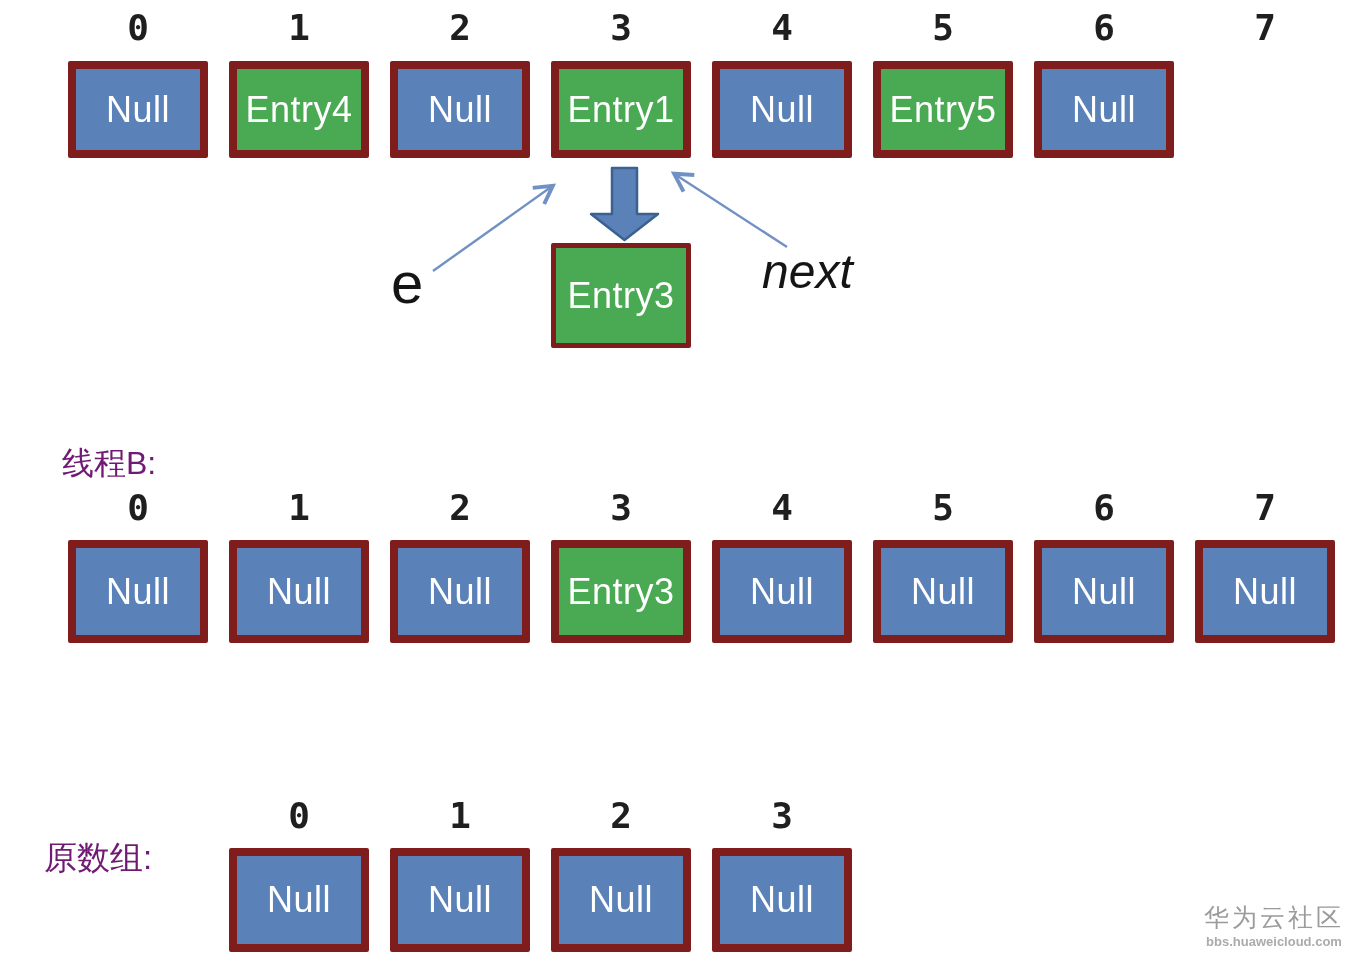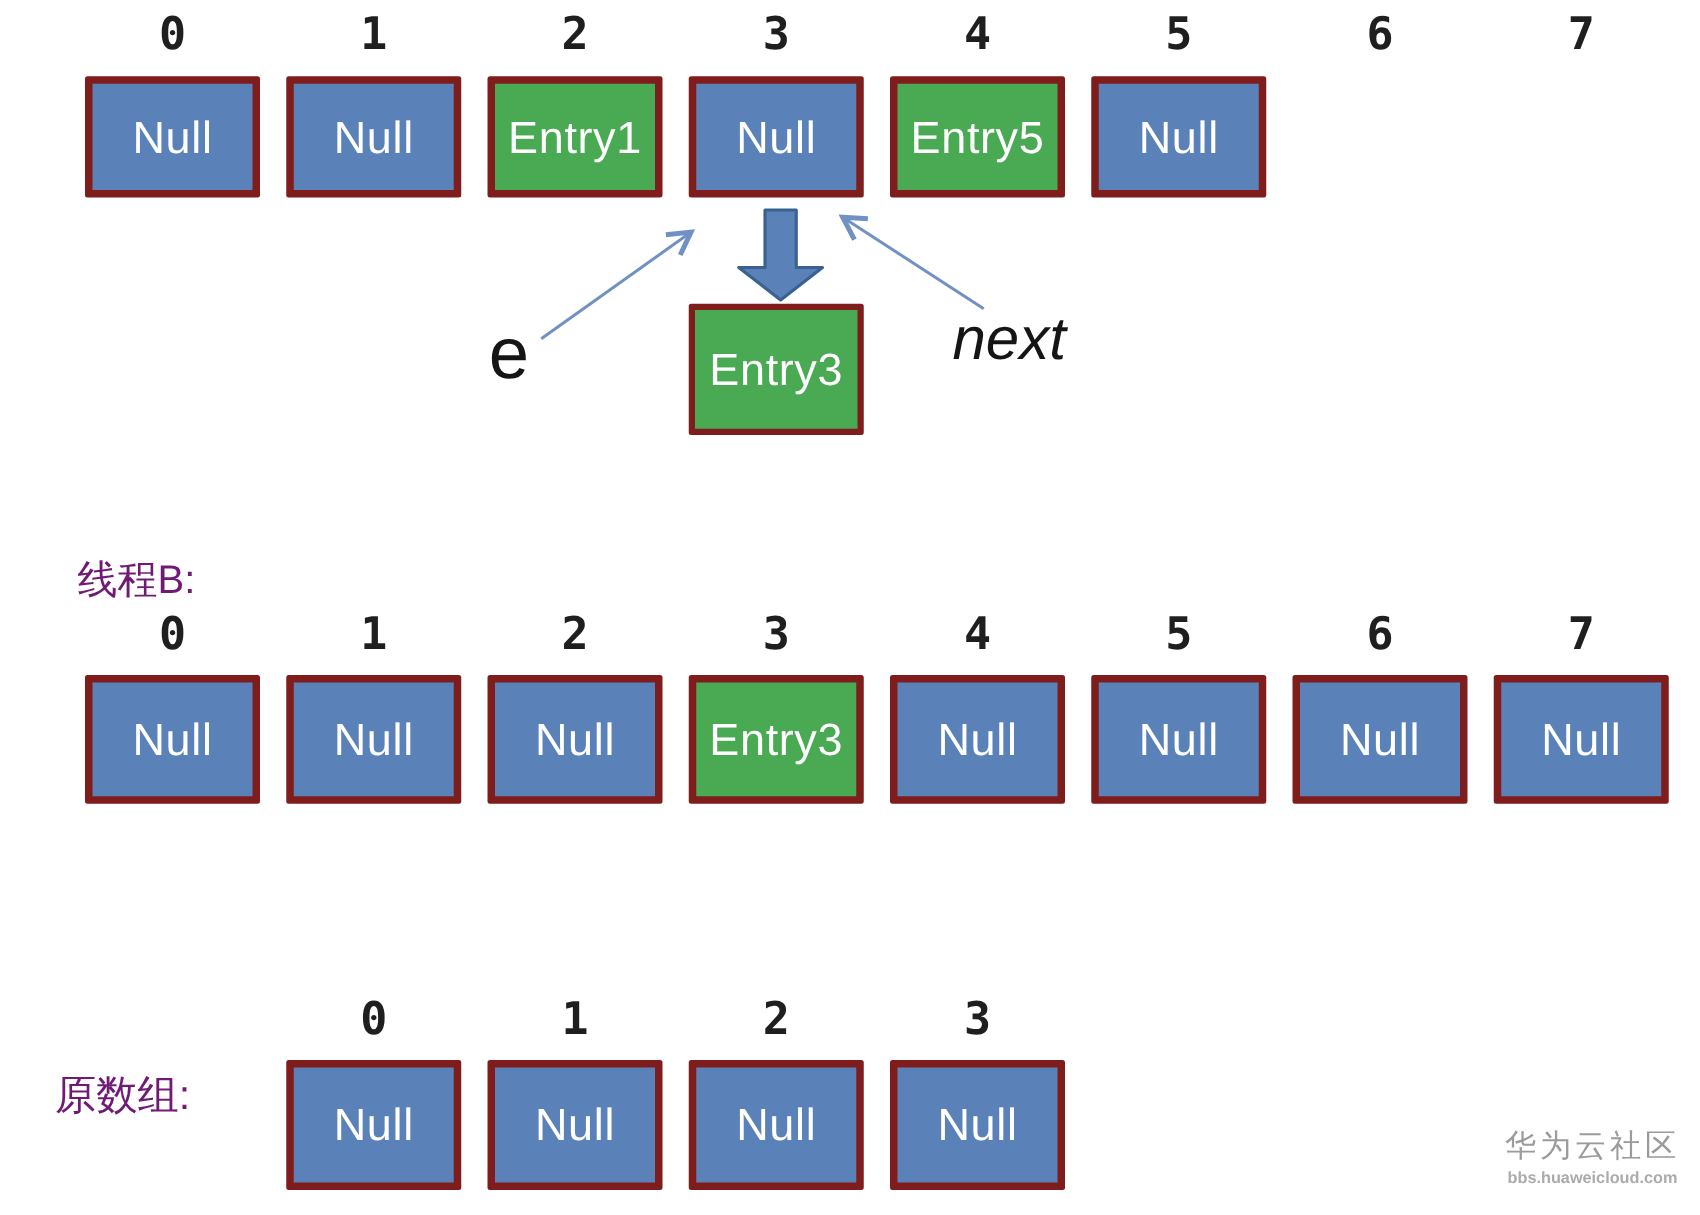--- a/index.html
+++ b/index.html
@@ -9,21 +9,21 @@
   }
   
   .idx-row{position:absolute;display:flex;gap:21px;}
   .idx{
     width:140px;text-align:center;line-height:40px;
     font-family:"DejaVu Sans Mono",monospace;font-weight:bold;font-size:36px;color:#1f1f1f;
   }
   
   .cell-row{position:absolute;display:flex;gap:21px;}
   .cell{
-    width:140px;height:97px;box-sizing:border-box;border:6px solid #7f1d1d;border-radius:2px;
+    width:140px;height:97px;box-sizing:border-box;border:8px solid #7f1d1d;border-radius:2px;
     display:flex;align-items:center;justify-content:center;
     color:#ffffff;font-size:36px;letter-spacing:0.5px;
   }
   .cell[data-type="null"]{background:#5b82b8;}
   .cell[data-type="entry"]{background:#4aa953;}
   .row-mid .cell{height:103px;}
   .row-bottom .cell{height:104px;}
   .cell-detached{position:absolute;left:551px;top:243px;width:140px;height:105px;border-width:5px;}
   
   .cn-label{position:absolute;font-size:32px;line-height:40px;color:#701a75;}
@@ -48,20 +48,21 @@
     <div class="idx">1</div>
     <div class="idx">2</div>
     <div class="idx">3</div>
     <div class="idx">4</div>
     <div class="idx">5</div>
     <div class="idx">6</div>
     <div class="idx">7</div>
   </div>
   <div class="cell-row row-top" style="left:68px;top:61px;">
     <div class="cell" data-type="null">Null</div>
+    <div class="cell" data-type="entry">Entry4</div>
     <div class="cell" data-type="null">Null</div>
     <div class="cell" data-type="entry">Entry1</div>
     <div class="cell" data-type="null">Null</div>
     <div class="cell" data-type="entry">Entry5</div>
     <div class="cell" data-type="null">Null</div>
   </div>
 
   <div class="cell cell-detached" data-type="entry">Entry3</div>
 
   <div class="ptr-label ptr-e">e</div>
@@ -96,21 +97,21 @@
     <div class="cell" data-type="null">Null</div>
     <div class="cell" data-type="null">Null</div>
     <div class="cell" data-type="null">Null</div>
     <div class="cell" data-type="entry">Entry3</div>
     <div class="cell" data-type="null">Null</div>
     <div class="cell" data-type="null">Null</div>
     <div class="cell" data-type="null">Null</div>
     <div class="cell" data-type="null">Null</div>
   </div>
 
-  <div class="cn-label" style="left:44px;top:856px;font-size:33px;">原数组:</div>
+  <div class="cn-label" style="left:44px;top:838px;font-size:33px;">原数组:</div>
   <div class="idx-row" style="left:229px;top:796px;">
     <div class="idx">0</div>
     <div class="idx">1</div>
     <div class="idx">2</div>
     <div class="idx">3</div>
   </div>
   <div class="cell-row row-bottom" style="left:229px;top:848px;">
     <div class="cell" data-type="null">Null</div>
     <div class="cell" data-type="null">Null</div>
     <div class="cell" data-type="null">Null</div>

